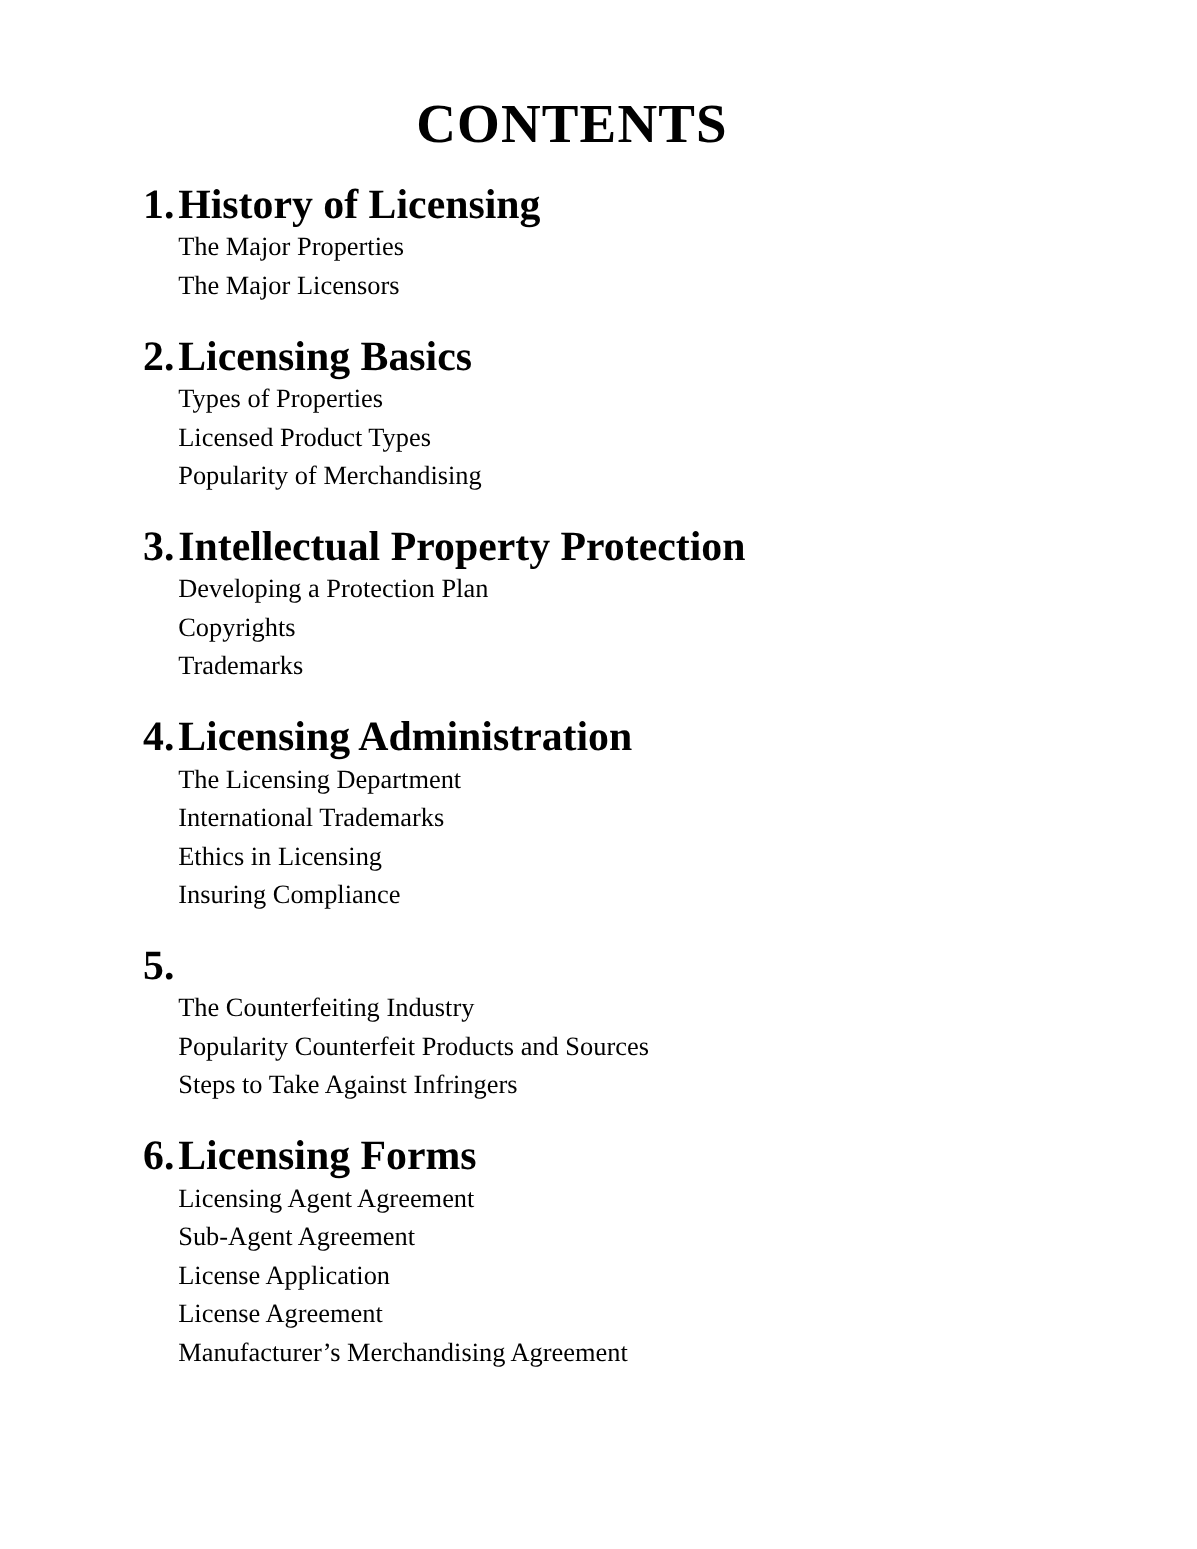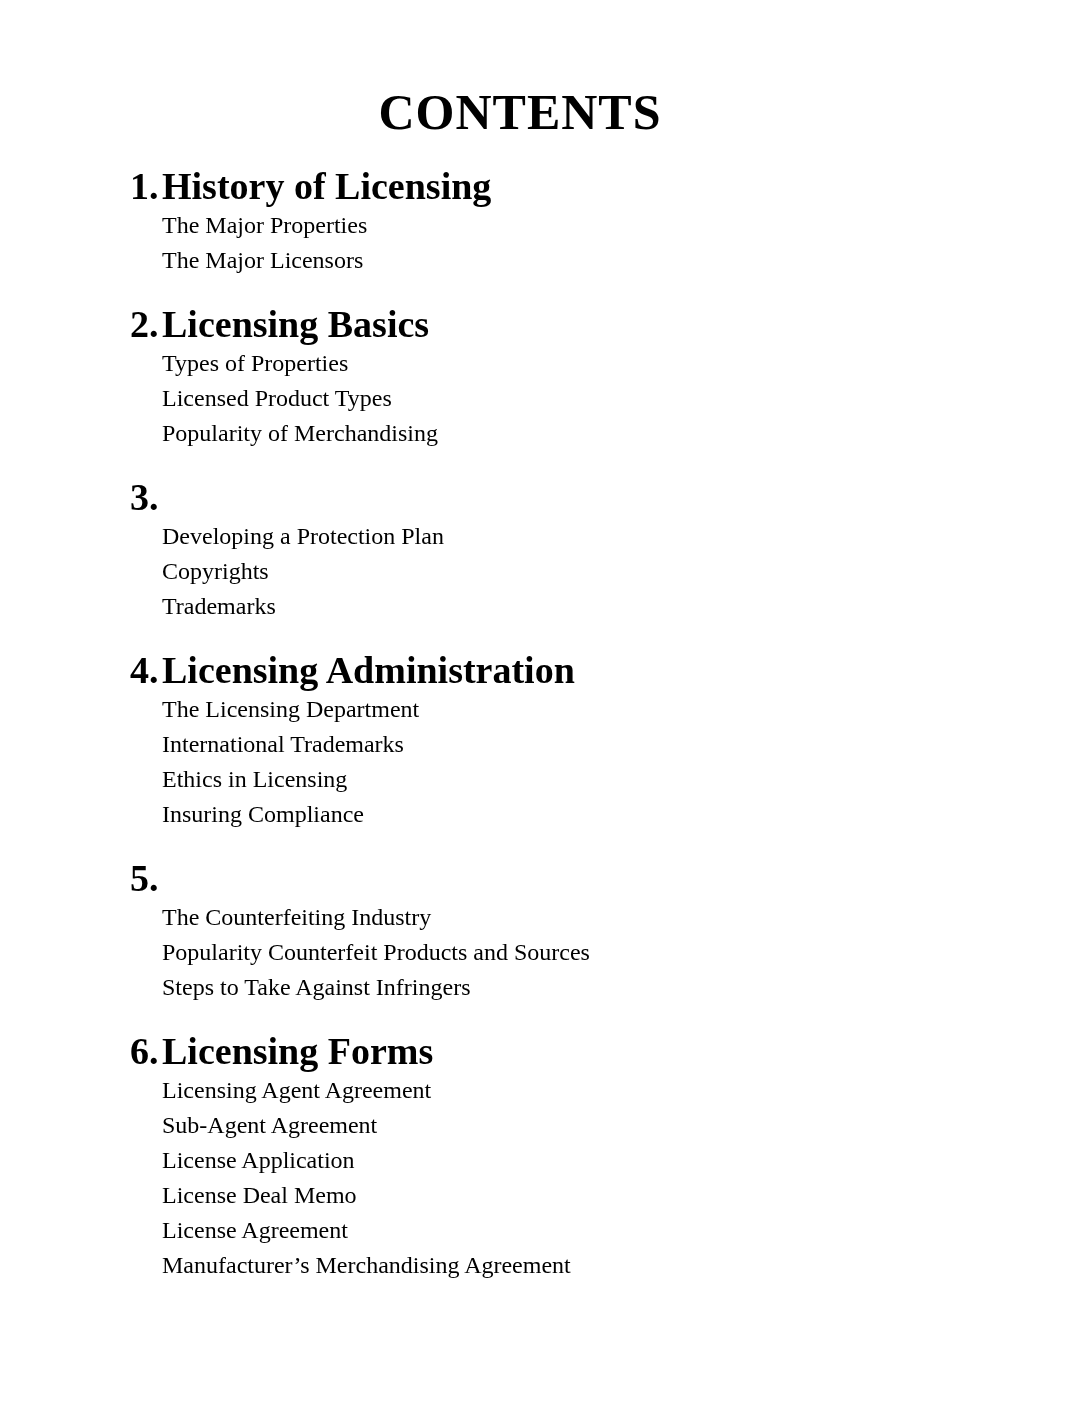--- a/index.html
+++ b/index.html
@@ -84,20 +84,21 @@
 
     <div class="toc-item">Types of Properties</div>
           <div class="toc-item">Licensed Product Types</div>
           <div class="toc-item">Popularity of Merchandising</div>
         </div>
   </div>
 
   <div class="toc-section">
     <div class="section-heading">
       <span class="section-number">3.</span>
+      <span class="section-title">Intellectual Property Protection</span>
     </div>
     <div class="section-items">
 
     <div class="toc-item">Developing a Protection Plan</div>
           <div class="toc-item">Copyrights</div>
           <div class="toc-item">Trademarks</div>
         </div>
   </div>
 
   <div class="toc-section">
@@ -129,19 +130,18 @@
   <div class="toc-section">
     <div class="section-heading">
       <span class="section-number">6.</span>
       <span class="section-title">Licensing Forms</span>
     </div>
     <div class="section-items">
 
     <div class="toc-item">Licensing Agent Agreement</div>
           <div class="toc-item">Sub-Agent Agreement</div>
           <div class="toc-item">License Application</div>
-          <div class="toc-item">License Deal Memo</div>
           <div class="toc-item">License Agreement</div>
           <div class="toc-item">Manufacturer’s Merchandising Agreement</div>
         </div>
   </div>
 </div>
 </div>
 
 </body></html>

